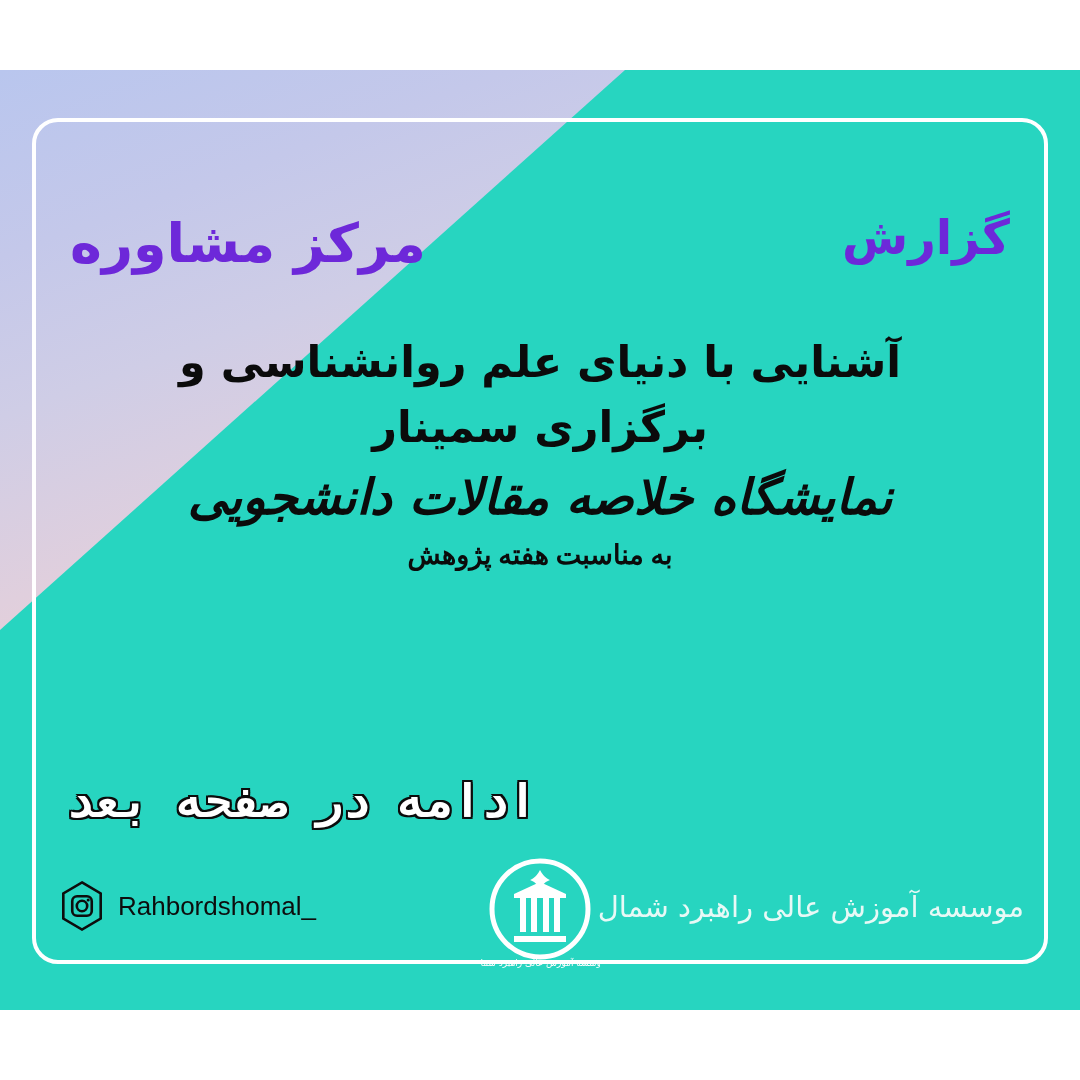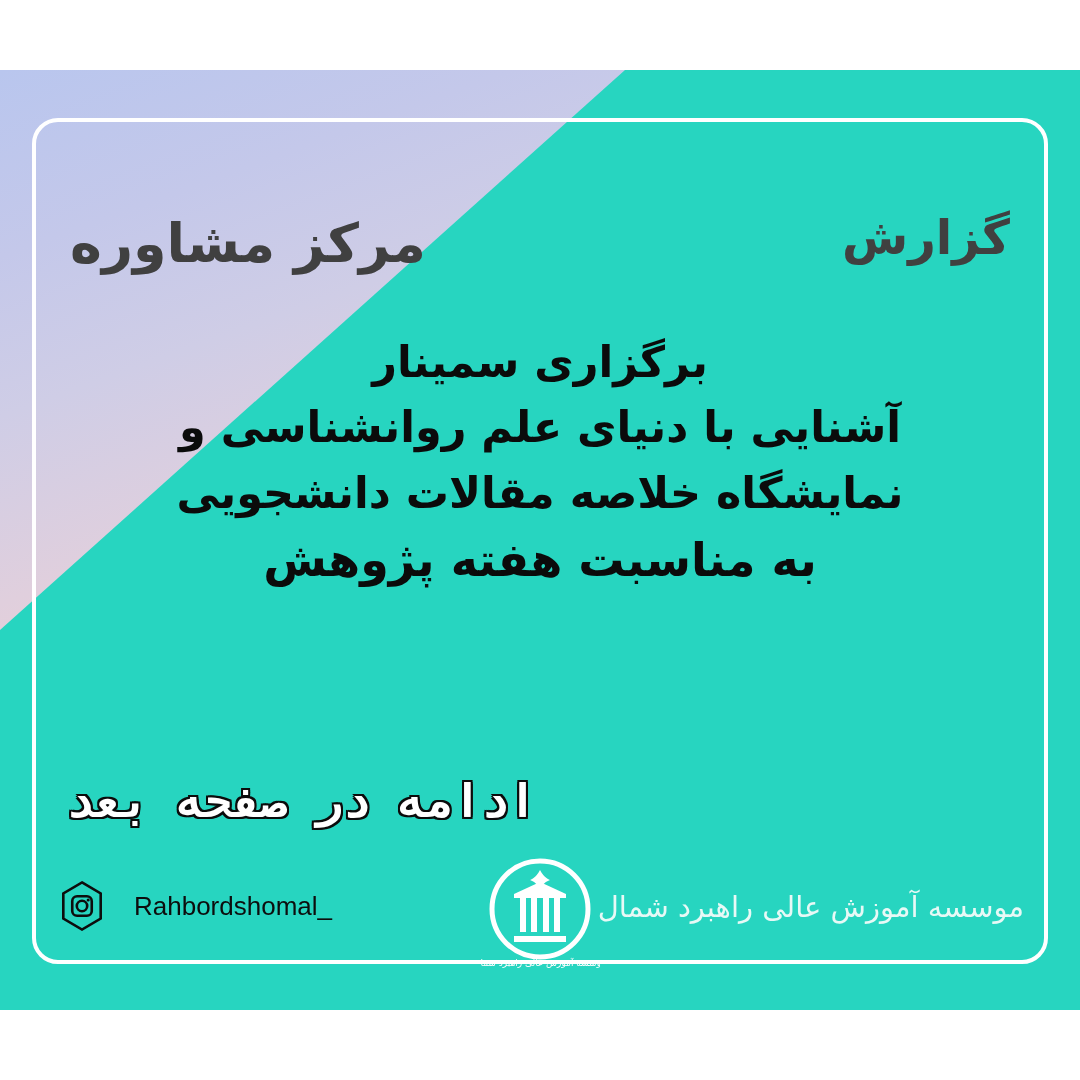--- a/index.html
+++ b/index.html
@@ -61,21 +61,21 @@
   
   .header-row {
     position: absolute;
     top: 125px;
     left: 0;
     width: 1080px;
     height: 110px;
   }
   .hdr-text {
     position: absolute;
-    color: #404040;
+    color: #6d28d9;
     font-family: "DejaVu Sans", sans-serif;
     font-weight: 700;
     font-size: 56px;
     line-height: 1;
     letter-spacing: -1px;
     white-space: nowrap;
     direction: rtl;
   }
   #header-report {
     right: 70px;
@@ -101,22 +101,22 @@
     color: #0b0b0b;
     font-family: "DejaVu Sans", sans-serif;
     font-weight: 700;
     font-size: 44px;
     line-height: 1.52;
     letter-spacing: -0.5px;
     white-space: nowrap;
   }
   #title-block .line.l1 { font-size: 43px; }
   #title-block .line.l2 { font-size: 43px; }
-  #title-block .line.l3 { font-size: 43px; }
-  #title-block .line.l4 { font-size: 46px; }
+  #title-block .line.l3 { font-size: 49px; font-style: italic; }
+  #title-block .line.l4 { font-size: 27px; font-family: Liberation Serif, serif; }
 
   
   #continued {
     position: absolute;
     left: 66px;
     top: 712px;
     direction: rtl;
     color: #ffffff;
     font-family: Liberation Mono, monospace;
     font-weight: 700;
@@ -138,21 +138,21 @@
     top: 800px;
     width: 1080px;
     height: 120px;
   }
   #social {
     position: absolute;
     left: 56px;
     top: 10px;
     display: flex;
     align-items: center;
-    gap: 26px;
+    gap: 10px;
     direction: ltr;
   }
   #instagram-icon {
     width: 52px;
     height: 52px;
     display: block;
   }
   #social-handle {
     color: #0d0d0d;
     font-family: "Liberation Sans", sans-serif;
@@ -188,22 +188,22 @@
 
   <div id="gradient-wedge"></div>
   <div id="frame"></div>
 
   <div class="header-row">
     <div class="hdr-text" id="header-report">گزارش</div>
     <div class="hdr-text" id="header-center">مرکز مشاوره</div>
   </div>
 
   <div id="title-block">
+    <div class="line l2">آشنایی با دنیای علم روانشناسی و</div>
     <div class="line l1">برگزاری سمینار</div>
-    <div class="line l2">آشنایی با دنیای علم روانشناسی و</div>
     <div class="line l3">نمایشگاه خلاصه مقالات دانشجویی</div>
     <div class="line l4">به مناسبت هفته پژوهش</div>
   </div>
 
   <div id="continued">ادامه در صفحه بعد</div>
 
   <div id="footer">
 
     <div id="social">
       <svg id="instagram-icon" viewBox="0 0 64 64">

